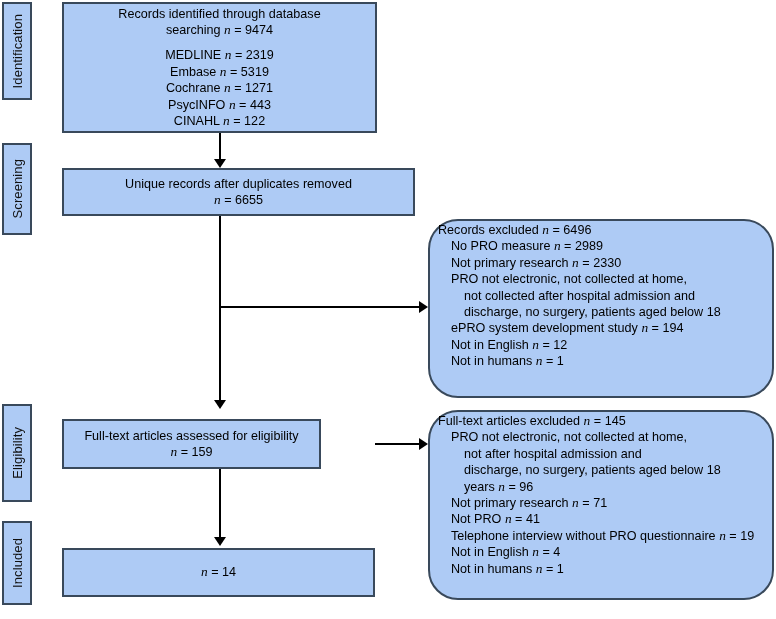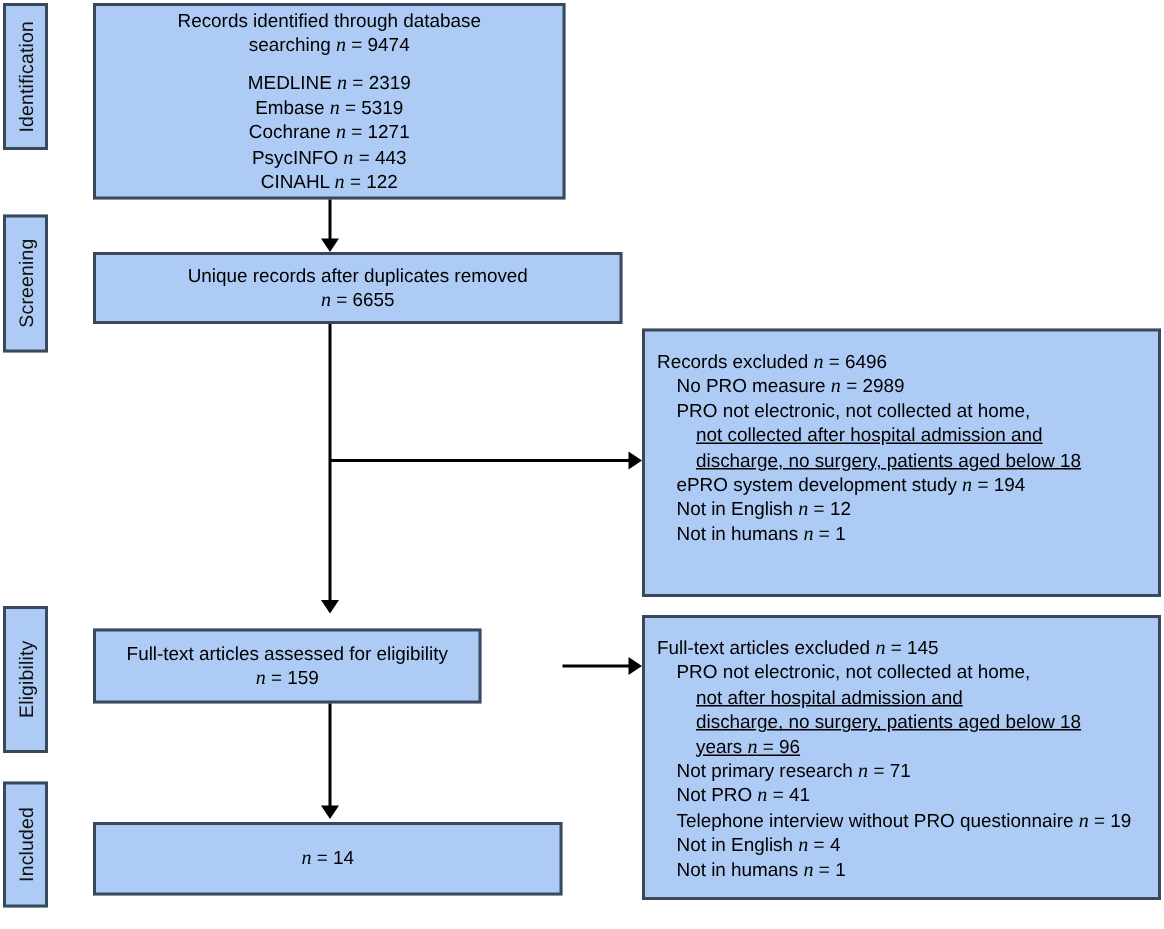--- a/index.html
+++ b/index.html
@@ -47,28 +47,29 @@
   }
   .flow-box.centered {
     display: flex;
     flex-direction: column;
     align-items: center;
     justify-content: center;
     text-align: center;
   }
   .flow-box.left-align {
     text-align: left;
-    padding: 12px 0 0 8px;
+    padding: 1px 0 0 8px;
+    border-radius: 30px;
   }
   .line {
     white-space: pre;
   }
   .line.gap-top { margin-top: 9px; }
   .ind1 { padding-left: 13px; }
-  .ind2 { padding-left: 26px; text-decoration: underline; }
+  .ind2 { padding-left: 26px; }
   em.n { font-style: italic; font-family: "Liberation Serif", serif; font-size: 13.4px; }
 
   
   .v-line {
     position: absolute;
     width: 2px;
     background: #000000;
   }
   .h-line {
     position: absolute;
@@ -131,20 +132,21 @@
 
   <div class="v-line" style="left:219px; top:216px; height:186px;"></div>
   <div class="arrow-down" style="left:214px; top:400px;"></div>
 
   <div class="h-line" style="left:220px; top:306px; width:201px;"></div>
   <div class="arrow-right" style="left:419px; top:301px;"></div>
 
   <div class="flow-box left-align" style="left:428px; top:219px; width:346px; height:179px;">
     <div class="line">Records excluded <em class="n">n</em> = 6496</div>
     <div class="line ind1">No PRO measure <em class="n">n</em> = 2989</div>
+    <div class="line ind1">Not primary research <em class="n">n</em> = 2330</div>
     <div class="line ind1">PRO not electronic, not collected at home,</div>
     <div class="line ind2">not collected after hospital admission and</div>
     <div class="line ind2">discharge, no surgery, patients aged below 18</div>
     <div class="line ind1">ePRO system development study <em class="n">n</em> = 194</div>
     <div class="line ind1">Not in English <em class="n">n</em> = 12</div>
     <div class="line ind1">Not in humans <em class="n">n</em> = 1</div>
   </div>
 
   <div class="flow-box centered" style="left:62px; top:419px; width:259px; height:50px;">
     <div class="line">Full-text articles assessed for eligibility</div>

